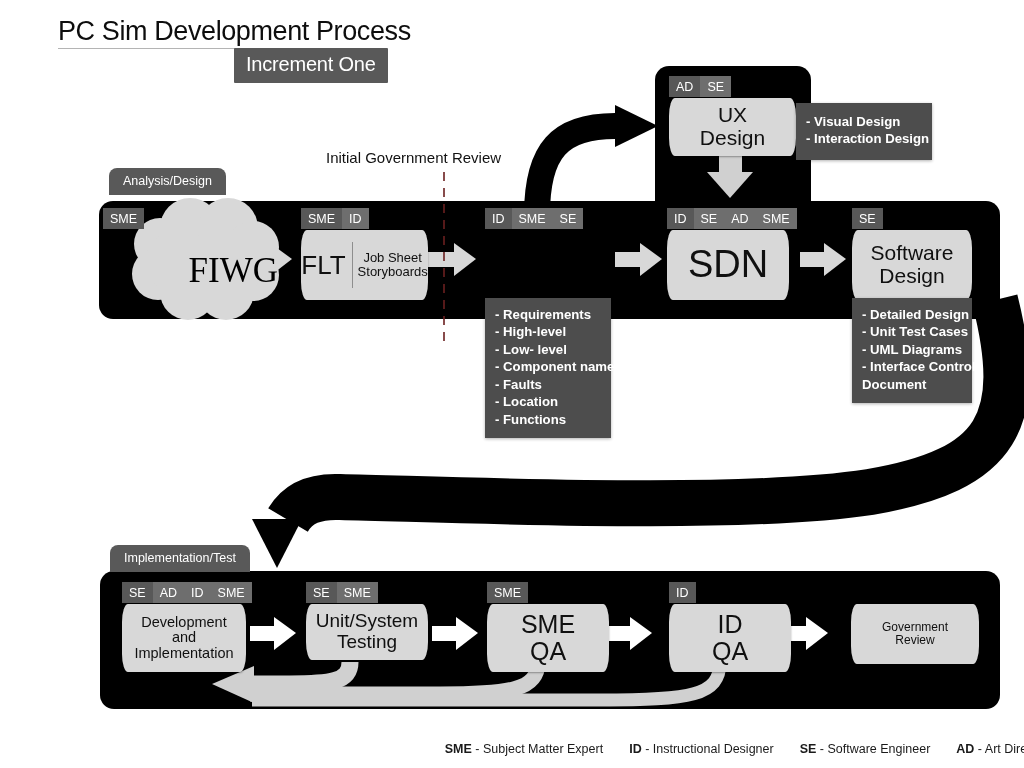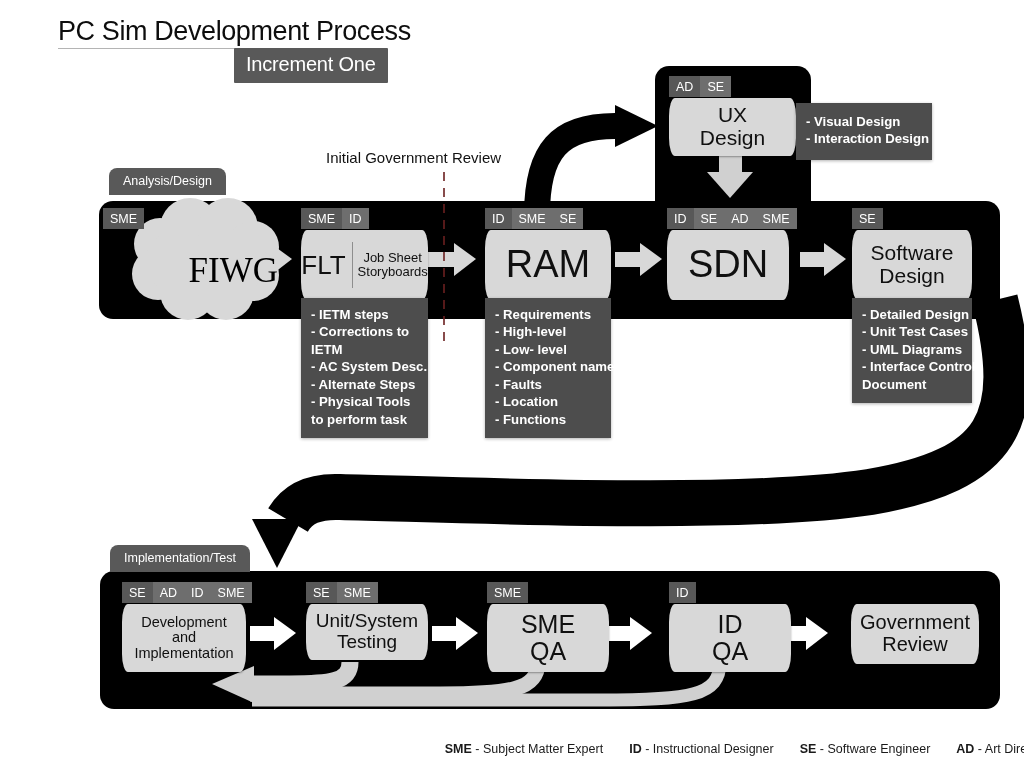--- a/index.html
+++ b/index.html
@@ -202,39 +202,27 @@
     <div class="card-tags">
       <div class="tag first">SME</div>
       <div class="tag">ID</div>
     </div>
     <div class="card-body" style="left:0; top:22px; width:127px; height:70px;">
       <span class="label" style="font-size:26px; flex:0 0 46px; text-align:center;">FLT</span>
       <span class="split-divider" style="left:51px; top:12px; height:46px;"></span>
       <span class="label" style="font-size:13px; white-space:pre-line; flex:1;">Job Sheet
 Storyboards</span>
     </div>
-    <div class="bullets" style="left:0; top:90px; width:127px;">
-      <div>- IETM steps</div>
-      <div>- Corrections to</div>
-      <div>  IETM</div>
-      <div>- AC System Desc.</div>
-      <div>- Alternate Steps</div>
-      <div>- Physical Tools</div>
-      <div>  to perform task</div>
-    </div>
   </div>
 
   <div class="card" style="left:445px; top:208px; width:126px; height:220px;">
     <div class="card-tags">
       <div class="tag first">ID</div>
       <div class="tag">SME</div>
       <div class="tag">SE</div>
-    </div>
-    <div class="card-body" style="left:0; top:22px; width:126px; height:70px;">
-      <span class="label" style="font-size:38px;">RAM</span>
     </div>
     <div class="bullets" style="left:0; top:90px; width:126px;">
       <div>- Requirements</div>
       <div>  - High-level</div>
       <div>  - Low- level</div>
       <div>- Component name</div>
       <div>- Faults</div>
       <div>- Location</div>
       <div>- Functions</div>
     </div>
@@ -324,21 +312,21 @@
       <div class="tag first">ID</div>
     </div>
     <div class="card-body" style="left:0; top:22px; width:122px; height:68px;">
       <span class="label" style="font-size:25px; white-space:pre-line;">ID
 QA</span>
     </div>
   </div>
 
   <div class="card" style="left:811px; top:604px; width:128px; height:60px;">
     <div class="card-body" style="left:0; top:0; width:128px; height:60px;">
-      <span class="label" style="font-size:20px; white-space:pre-line;">Government
+      <span class="label" style="font-size:12px; white-space:pre-line;">Government
 Review</span>
     </div>
   </div>
 
   <div class="legend">
     <span class="legend-item">
       <span class="abbr">SME</span><span> - </span><span>Subject Matter Expert</span>
     </span>
     <span class="legend-item">
       <span class="abbr">ID</span><span> - </span><span>Instructional Designer</span>

